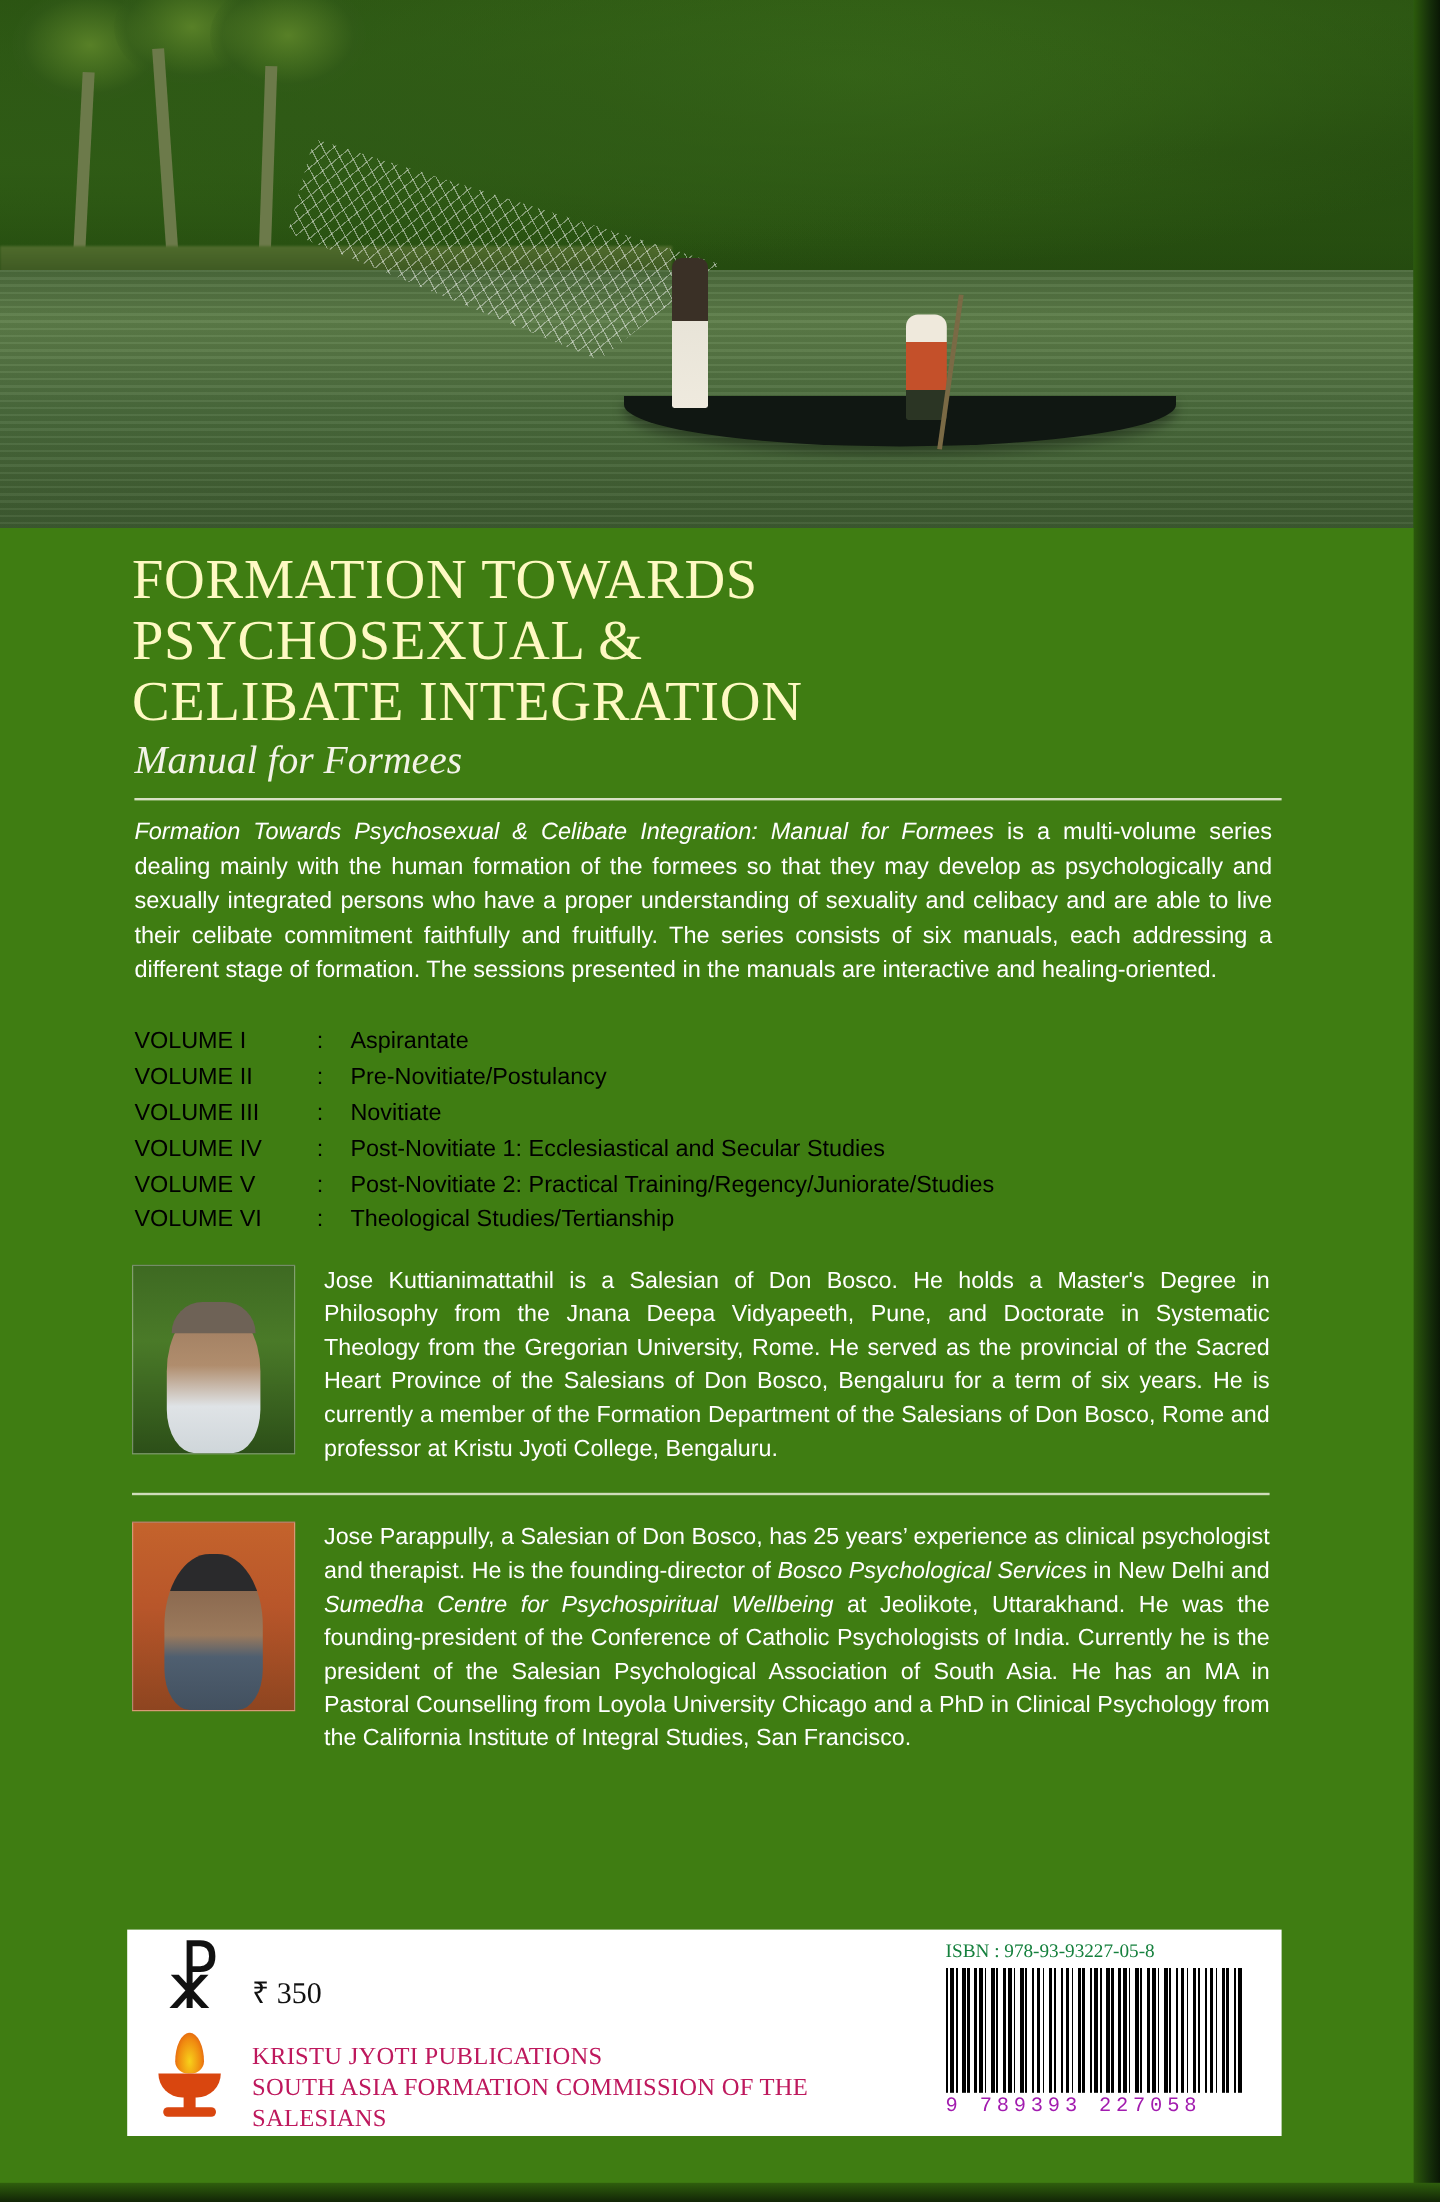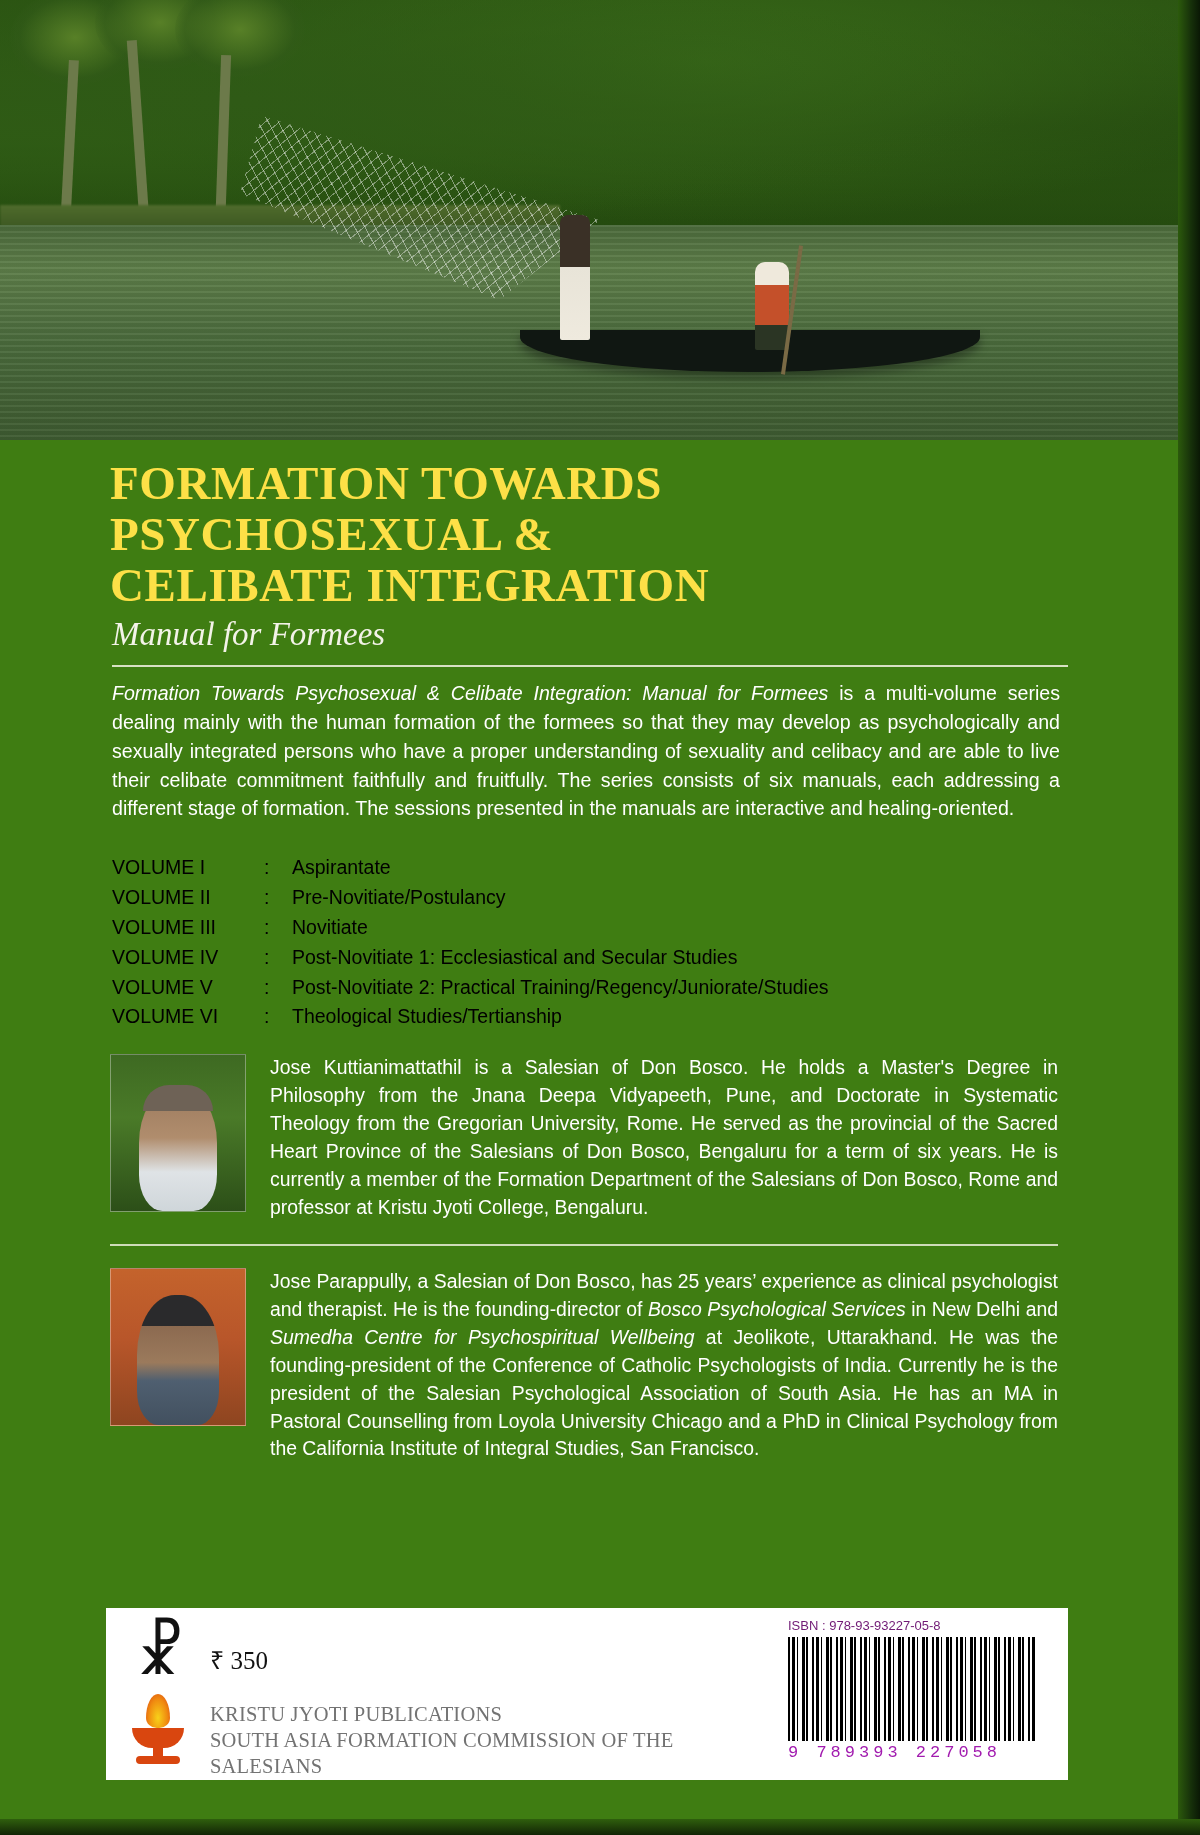--- a/index.html
+++ b/index.html
@@ -149,26 +149,26 @@
   
   .content {
     position: absolute;
     left: 0;
     top: 440px;
     width: 1178px;
   }
   .title {
     margin: 0;
     padding: 0 0 0 110px;
-    color: #fde047;
+    color: #fef9c3;
     font-family: "Liberation Serif", serif;
     font-size: 47px;
     line-height: 1.08;
     letter-spacing: 0.6px;
-    font-weight: bold;
+    font-weight: normal;
     padding-top: 18px;
   }
   .title .line { display: block; }
   .subtitle {
     padding-left: 112px;
     color: #f3f3e8;
     font-family: "Liberation Serif", serif;
     font-style: italic;
     font-size: 33px;
     margin-top: 6px;
@@ -324,35 +324,35 @@
   .price {
     font-family: "Liberation Serif", serif;
     font-size: 25px;
     color: #111;
     margin-bottom: 26px;
   }
   .pub-lines {
     font-family: "Liberation Serif", serif;
     font-size: 20.5px;
     line-height: 1.26;
-    color: #737373;
+    color: #be185d;
     letter-spacing: 0.2px;
   }
   .isbn-cell {
     width: 266px;
     flex: none;
     padding: 10px 14px 8px 0;
     display: flex;
     flex-direction: column;
     align-items: flex-start;
   }
   .isbn-text {
-    font-family: Liberation Sans, sans-serif;
-    font-size: 13px;
-    color: #701a75;
+    font-family: Liberation Serif, serif;
+    font-size: 16px;
+    color: #15803d;
     margin-bottom: 4px;
   }
   .barcode {
     width: 248px;
     height: 104px;
     background:
       repeating-linear-gradient(to right,
         #000 0 2px, #fff 2px 4px, #000 4px 7px, #fff 7px 9px,
         #000 9px 10px, #fff 10px 14px, #000 14px 17px, #fff 17px 18px,
         #000 18px 20px, #fff 20px 24px);

